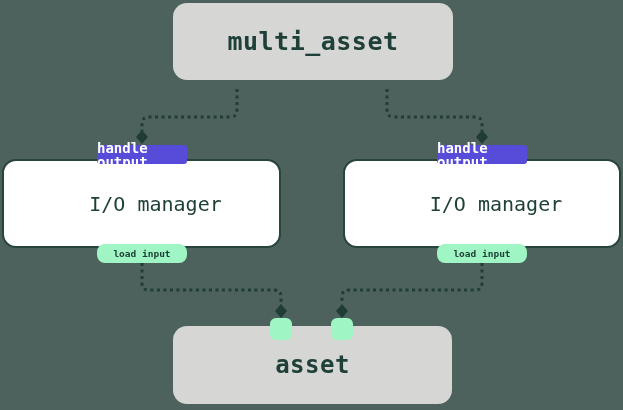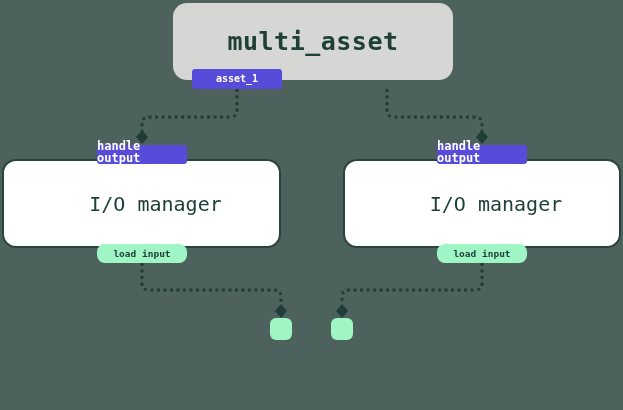--- a/index.html
+++ b/index.html
@@ -33,21 +33,21 @@
   .tag{
     position:absolute;display:flex;align-items:center;justify-content:center;
     box-sizing:border-box;width:90px;border-radius:3px;
     font-size:10px;font-weight:bold;line-height:1;z-index:3;
   }
   .tag-purple{background:var(--tag-purple);color:var(--tag-text-light);}
   .tag-green{background:var(--tag-green);color:var(--text-dark);border-radius:8px;}
   .out-tag{height:20px;top:69px;}
   .out-tag.t1{left:192px;}
   .out-tag.t2{left:342px;}
-  .handle-tag{height:19px;top:145px;font-size:12px;align-items:flex-end;}
+  .handle-tag{height:19px;top:145px;font-size:14px;}
   .load-tag{height:19px;top:244px;font-size:9.5px;}
   .col-left{left:97px;}
   .col-right{left:437px;}
   .port{
     position:absolute;width:22px;height:22px;top:318px;border-radius:6px;
     background:var(--tag-green);z-index:3;
   }
   .port.p1{left:270px;}
   .port.p2{left:331px;}
   svg.overlay{position:absolute;left:0;top:0;z-index:2;pointer-events:none;}
@@ -56,23 +56,20 @@
 </style>
 </head>
 <body>
 
 <div class="canvas">
 
   <div class="node gray-box multi-asset">
     <span>multi_asset</span>
   </div>
 
-  <div class="tag tag-purple out-tag t1">
-    <span>asset_1</span>
-  </div>
 
   <div class="tag tag-purple handle-tag col-left">
     <span>handle output</span>
   </div>
   <div class="node white-box io-left">
     <span>I/O manager</span>
   </div>
   <div class="tag tag-green load-tag col-left">
     <span>load input</span>
   </div>
@@ -82,20 +79,23 @@
   </div>
   <div class="node white-box io-right">
     <span>I/O manager</span>
   </div>
   <div class="tag tag-green load-tag col-right">
     <span>load input</span>
   </div>
 
   <div class="port p1"></div>
   <div class="port p2"></div>
+  <div class="node gray-box asset-box">
+    <span>asset</span>
+  </div>
 
   <svg class="overlay" width="623" height="410" viewBox="0 0 623 410">
 
     <path class="connector" d="M 237 89 V 110 Q 237 117 230 117 H 149 Q 142 117 142 124 V 131"></path>
     <polygon class="arrowhead" points="142,130 148,137 142,144 136,137"></polygon>
 
     <path class="connector" d="M 387 89 V 110 Q 387 117 394 117 H 475 Q 482 117 482 124 V 131"></path>
     <polygon class="arrowhead" points="482,130 488,137 482,144 476,137"></polygon>
 
     <path class="connector" d="M 142 263 V 283 Q 142 290 149 290 H 274 Q 281 290 281 297 V 304"></path>

